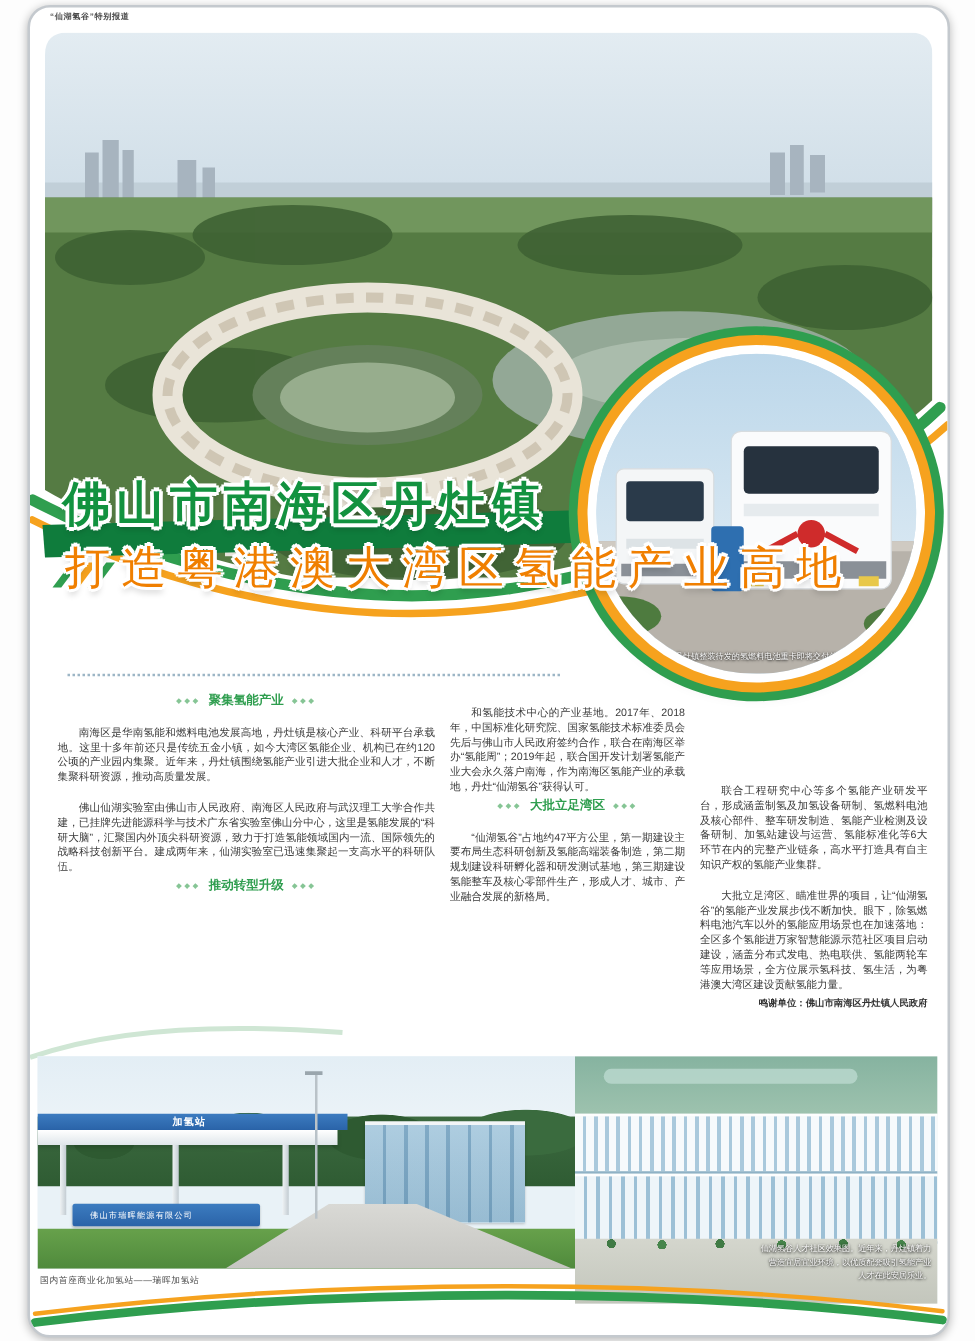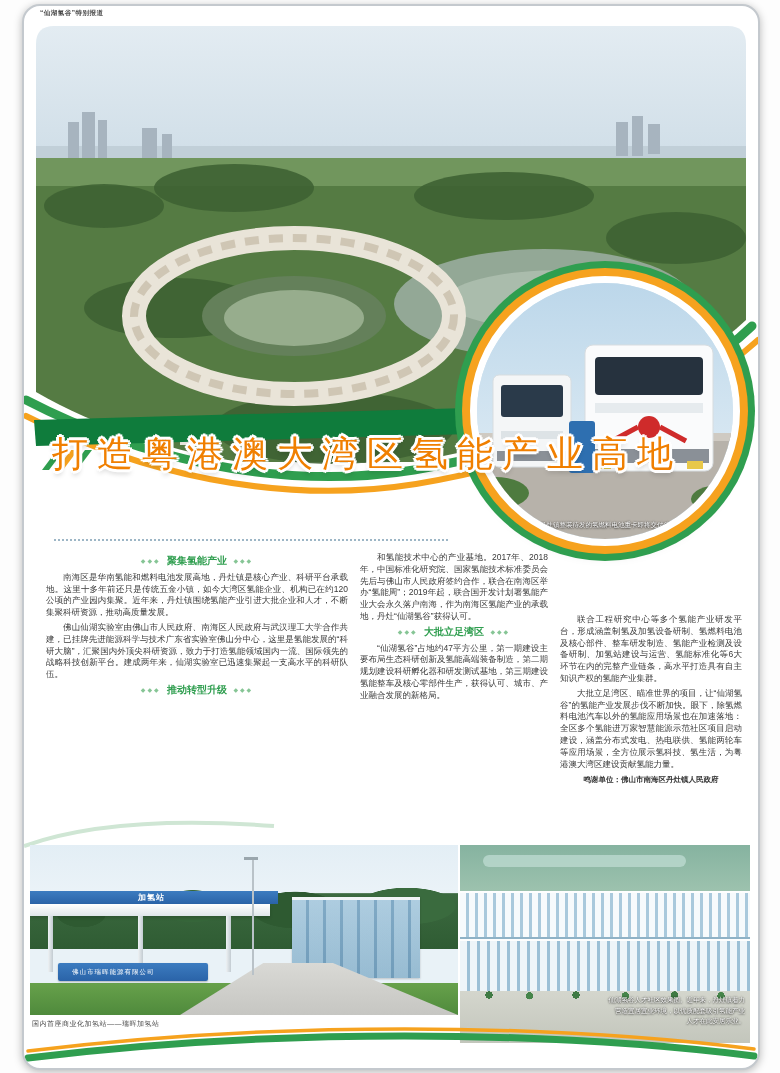--- a/index.html
+++ b/index.html
@@ -13,30 +13,30 @@
   .title2{position:absolute;left:28px;top:424px;z-index:6;font-size:36px;font-weight:normal;color:#f07f00;letter-spacing:9px;
           text-shadow:-3px 0 0 #fff,3px 0 0 #fff,0 -3px 0 #fff,0 3px 0 #fff,-2px -2px 0 #fff,2px 2px 0 #fff,-2px 2px 0 #fff,2px -2px 0 #fff,0 4px 5px rgba(0,0,0,.25);}
   .truck-circle{position:absolute;left:446px;top:270px;width:256px;height:256px;border-radius:50%;z-index:5;
         border:7px solid #ffffff;box-shadow:0 0 0 8px #f6a21e,0 0 0 15px #2f9e4f,0 6px 14px rgba(0,0,0,.25);overflow:hidden;background:#cfe2ef;}
   .truck-cap{position:absolute;left:10%;bottom:9px;width:80%;text-align:center;font-size:6.5px;color:#fff;z-index:2;
         text-shadow:0 0 2px rgba(0,0,0,.8),0 1px 2px rgba(0,0,0,.6);}
   .intro{position:absolute;left:30px;top:474px;width:392px;z-index:4;font-size:8.5px;line-height:12px;font-weight:bold;
         color:#4c4c54;text-align:justify;text-indent:17px;}
   .dotline{position:absolute;left:30px;top:533px;width:394px;border-top:2px dotted #9db6c6;z-index:4;}
   .col{position:absolute;z-index:4;font-size:8.5px;line-height:11.8px;color:#3a3a3a;text-align:justify;overflow:hidden;}
-  .col p{margin:0 0 3px 0;text-indent:17px;}
+  .col p{margin:13px 0 3px 0;text-indent:17px;}
   .col1{left:22px;top:546px;width:302px;height:258px;}
   .col2{left:336px;top:546px;width:188px;height:258px;}
   .col3{left:536px;top:608px;width:182px;height:200px;}
   .sec-head{text-align:center;margin:3px 0 4px 0;white-space:nowrap;}
   .sec-title{color:#2f9e4f;font-weight:bold;font-size:10px;margin:0 4px;}
   .deco{color:#86c595;font-size:6px;letter-spacing:2px;vertical-align:1px;}
-  .signature{text-align:center;font-size:7.5px;font-weight:bold;color:#333;margin-top:4px;font-family:Liberation Serif, serif;}
+  .signature{text-align:right;font-size:7.5px;font-weight:bold;color:#333;margin-top:4px;font-family:Liberation Serif, serif;}
   .arcfaint{position:absolute;left:0;top:788px;z-index:2;}
-  .station-photo{position:absolute;left:6px;top:839px;width:428px;height:170px;z-index:3;overflow:hidden;background:#e9f2f7;}
+  .station-photo{position:absolute;left:6px;top:839px;width:428px;height:170px;z-index:3;overflow:hidden;background:#e9f2f7;padding-left:16px;}
   .st-sky{position:absolute;left:0;top:0;width:100%;height:55%;background:linear-gradient(#e3eef5,#f2f7fa);}
   .st-trees{position:absolute;left:0;top:26px;width:100%;height:78px;
      background:radial-gradient(40px 22px at 12% 55%,#2e5a31 60%,transparent 62%),
                 radial-gradient(60px 26px at 38% 45%,#36663a 60%,transparent 62%),
                 radial-gradient(70px 30px at 62% 50%,#2e5a31 60%,transparent 62%),
                 radial-gradient(80px 30px at 88% 45%,#3a6b3e 60%,transparent 62%),
                 linear-gradient(transparent 28%,#3c6a40 29%,#2f5c33 100%);}
   .st-canopy-band{position:absolute;left:0;top:46px;width:248px;height:13px;background:linear-gradient(#3c7cc0,#2a63a8);}
   .st-canopy-sign{position:absolute;left:108px;top:47px;font-size:8px;color:#fff;font-weight:bold;letter-spacing:1px;}
   .st-canopy{position:absolute;left:0;top:59px;width:240px;height:12px;background:linear-gradient(#ffffff,#dfe6ea);box-shadow:0 2px 3px rgba(0,0,0,.15);}
@@ -169,20 +169,21 @@
           <rect x="118" y="178" width="16" height="8" fill="#e8c84a"></rect>
           <rect x="210" y="178" width="16" height="8" fill="#e8c84a"></rect>
         </g>
         <rect x="92" y="138" width="26" height="52" rx="3" fill="#2e6fb0"></rect>
         <ellipse cx="18" cy="210" rx="34" ry="16" fill="#4e7b3f"></ellipse>
         <ellipse cx="244" cy="216" rx="30" ry="14" fill="#4e7b3f"></ellipse>
       </svg>
       <div class="truck-cap">在丹灶镇整装待发的氢燃料电池重卡即将交付使用</div>
     </div>
 
+    <div class="title1">佛山市南海区丹灶镇</div>
     <div class="title2">打造粤港澳大湾区氢能产业高地</div>
 
     <div class="dotline"></div>
 
     <div class="col col1">
       <div class="sec-head">
         <span class="deco">◆◆◆</span>
         <span class="sec-title">聚集氢能产业</span>
         <span class="deco">◆◆◆</span>
       </div>
@@ -195,21 +196,21 @@
       </div>
     </div>
 
     <div class="col col2">
       <p>和氢能技术中心的产业基地。2017年、2018年，中国标准化研究院、国家氢能技术标准委员会先后与佛山市人民政府签约合作，联合在南海区举办“氢能周”；2019年起，联合国开发计划署氢能产业大会永久落户南海，作为南海区氢能产业的承载地，丹灶“仙湖氢谷”获得认可。</p>
       <div class="sec-head">
         <span class="deco">◆◆◆</span>
         <span class="sec-title">大批立足湾区</span>
         <span class="deco">◆◆◆</span>
       </div>
-      <p>“仙湖氢谷”占地约47平方公里，第一期建设主要布局生态科研创新及氢能高端装备制造，第二期规划建设科研孵化器和研发测试基地，第三期建设氢能整车及核心零部件生产，获得认可、城市、产业融合发展的新格局。</p>
+      <p>“仙湖氢谷”占地约47平方公里，第一期建设主要布局生态科研创新及氢能高端装备制造，第二期规划建设科研孵化器和研发测试基地，第三期建设氢能整车及核心零部件生产，形成人才、城市、产业融合发展的新格局。</p>
     </div>
 
     <div class="col col3">
       <p>联合工程研究中心等多个氢能产业研发平台，形成涵盖制氢及加氢设备研制、氢燃料电池及核心部件、整车研发制造、氢能产业检测及设备研制、加氢站建设与运营、氢能标准化等6大环节在内的完整产业链条，高水平打造具有自主知识产权的氢能产业集群。</p>
       <p>大批立足湾区、瞄准世界的项目，让“仙湖氢谷”的氢能产业发展步伐不断加快。眼下，除氢燃料电池汽车以外的氢能应用场景也在加速落地：全区多个氢能进万家智慧能源示范社区项目启动建设，涵盖分布式发电、热电联供、氢能两轮车等应用场景，全方位展示氢科技、氢生活，为粤港澳大湾区建设贡献氢能力量。</p>
       <div class="signature">鸣谢单位：佛山市南海区丹灶镇人民政府</div>
     </div>
 
     <svg class="arcfaint" width="260" height="70" viewBox="0 0 260 70">
       <path d="M0,52 Q90,20 250,32" fill="none" stroke="#cfe6d4" stroke-width="4"></path>

